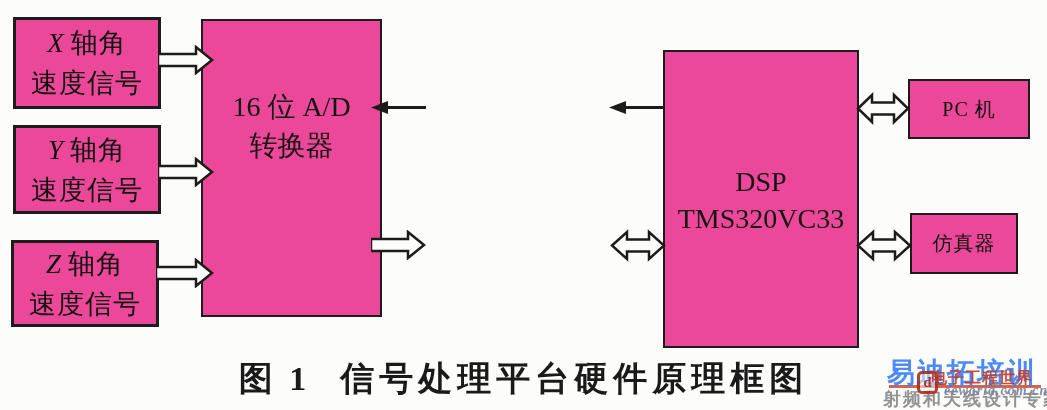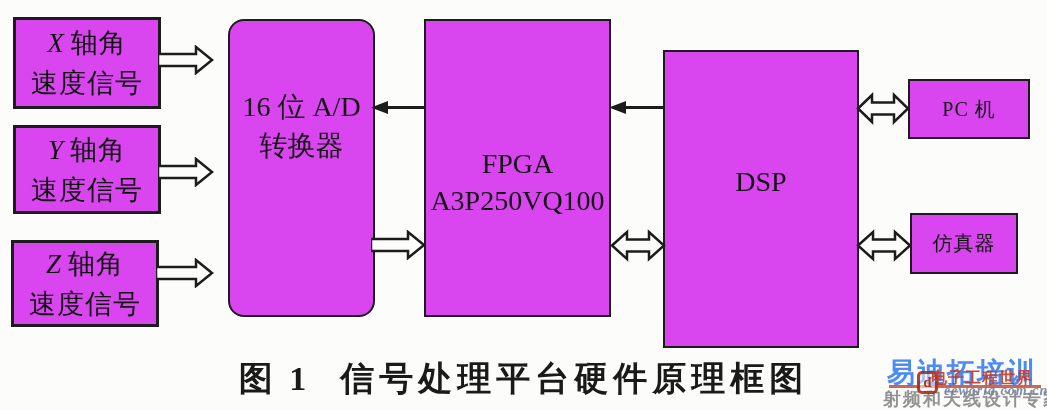--- a/index.html
+++ b/index.html
@@ -10,21 +10,21 @@
     position: relative;
     width: 1047px;
     height: 410px;
     background: #fcfcfa;
     overflow: hidden;
   }
 
   
   .box {
     position: absolute;
-    background: #d946ef;
+    background: #ec4899;
     border: 3px solid #1c1c1c;
     color: #111;
   }
   .box.thin { border-width: 2px; }
 
   .input-box {
     display: flex;
     flex-direction: column;
     align-items: center;
     justify-content: center;
@@ -36,21 +36,21 @@
     font-style: italic;
     font-family: "Liberation Serif", serif;
     margin-right: 7px;
     letter-spacing: 0;
   }
 
   #box-x { left: 13px;  top: 17px;  width: 148px; height: 92px; }
   #box-y { left: 13px;  top: 125px; width: 148px; height: 89px; }
   #box-z { left: 11px;  top: 240px; width: 148px; height: 87px; }
 
-  #box-adc { left: 228px; top: 19px; width: 147px; height: 298px; border-radius: 16px; }
+  #box-adc { left: 201px; top: 19px; width: 181px; height: 298px; }
   #box-fpga { left: 424px; top: 19px; width: 187px; height: 298px; }
   #box-dsp { left: 663px; top: 18px; width: 196px; height: 298px; margin-top: 32px; }
 
   #box-pc  { left: 908px; top: 79px;  width: 122px; height: 60px; }
   #box-emu { left: 910px; top: 213px; width: 108px; height: 61px; }
 
   .chip-text {
     position: absolute;
     left: 0; right: 0;
     text-align: center;
@@ -146,30 +146,25 @@
     <div>速度信号</div>
   </div>
 
   <div class="box thin" id="box-adc">
     <div class="chip-text">
       <div>16 位 A/D</div>
       <div>转换器</div>
     </div>
   </div>
 
-  <div class="box thin" id="box-fpga">
-    <div class="chip-text">
-      <div>FPGA</div>
-      <div>A3P250VQ100</div>
-    </div>
-  </div>
 
   <div class="box thin" id="box-dsp">
     <div class="chip-text">
       <div>DSP</div>
+      <div>TMS320VC33</div>
     </div>
   </div>
 
   <div class="box thin small-box" id="box-pc">PC 机</div>
   <div class="box thin small-box" id="box-emu">仿真器</div>
 
   <svg class="arrow" style="left:158px; top:45px;" width="56" height="30" viewBox="0 0 56 30" preserveAspectRatio="none">
     <polygon points="0,9 38,9 38,2 54,15 38,28 38,21 0,21" fill="#fcfcfa" stroke="#1c1c1c" stroke-width="2.5"></polygon>
   </svg>
   <svg class="arrow" style="left:158px; top:157px;" width="56" height="30" viewBox="0 0 56 30" preserveAspectRatio="none">

